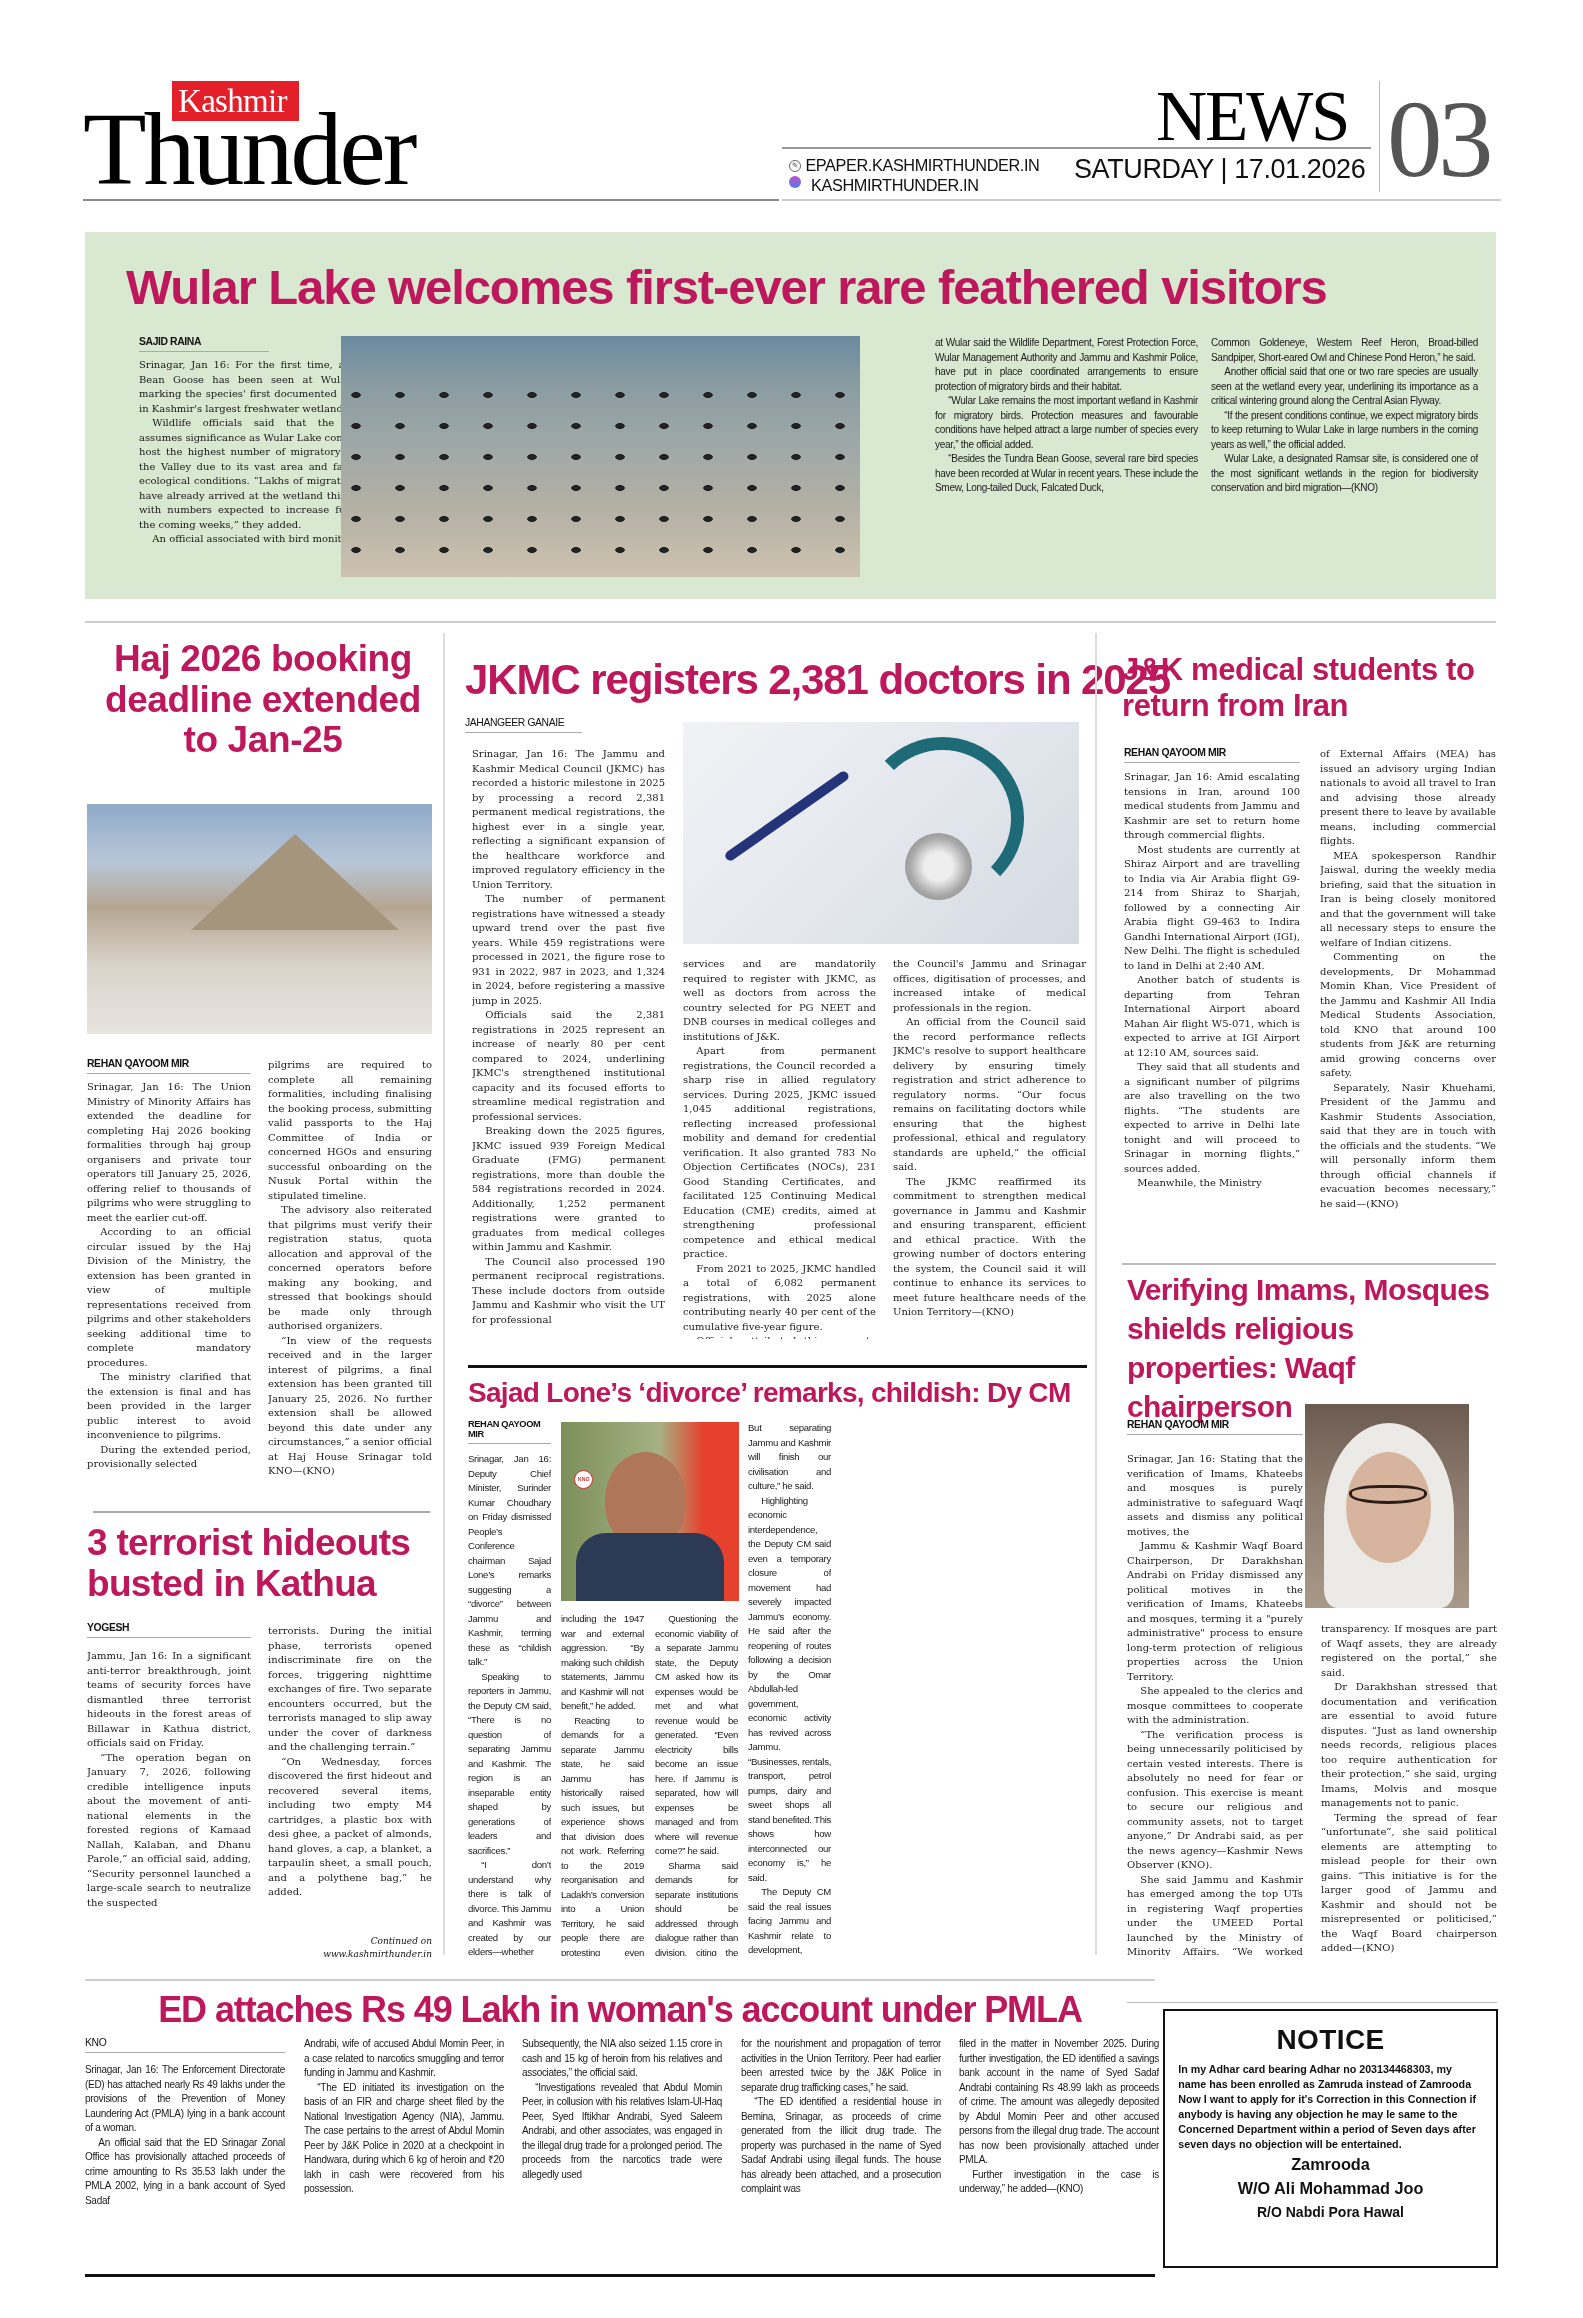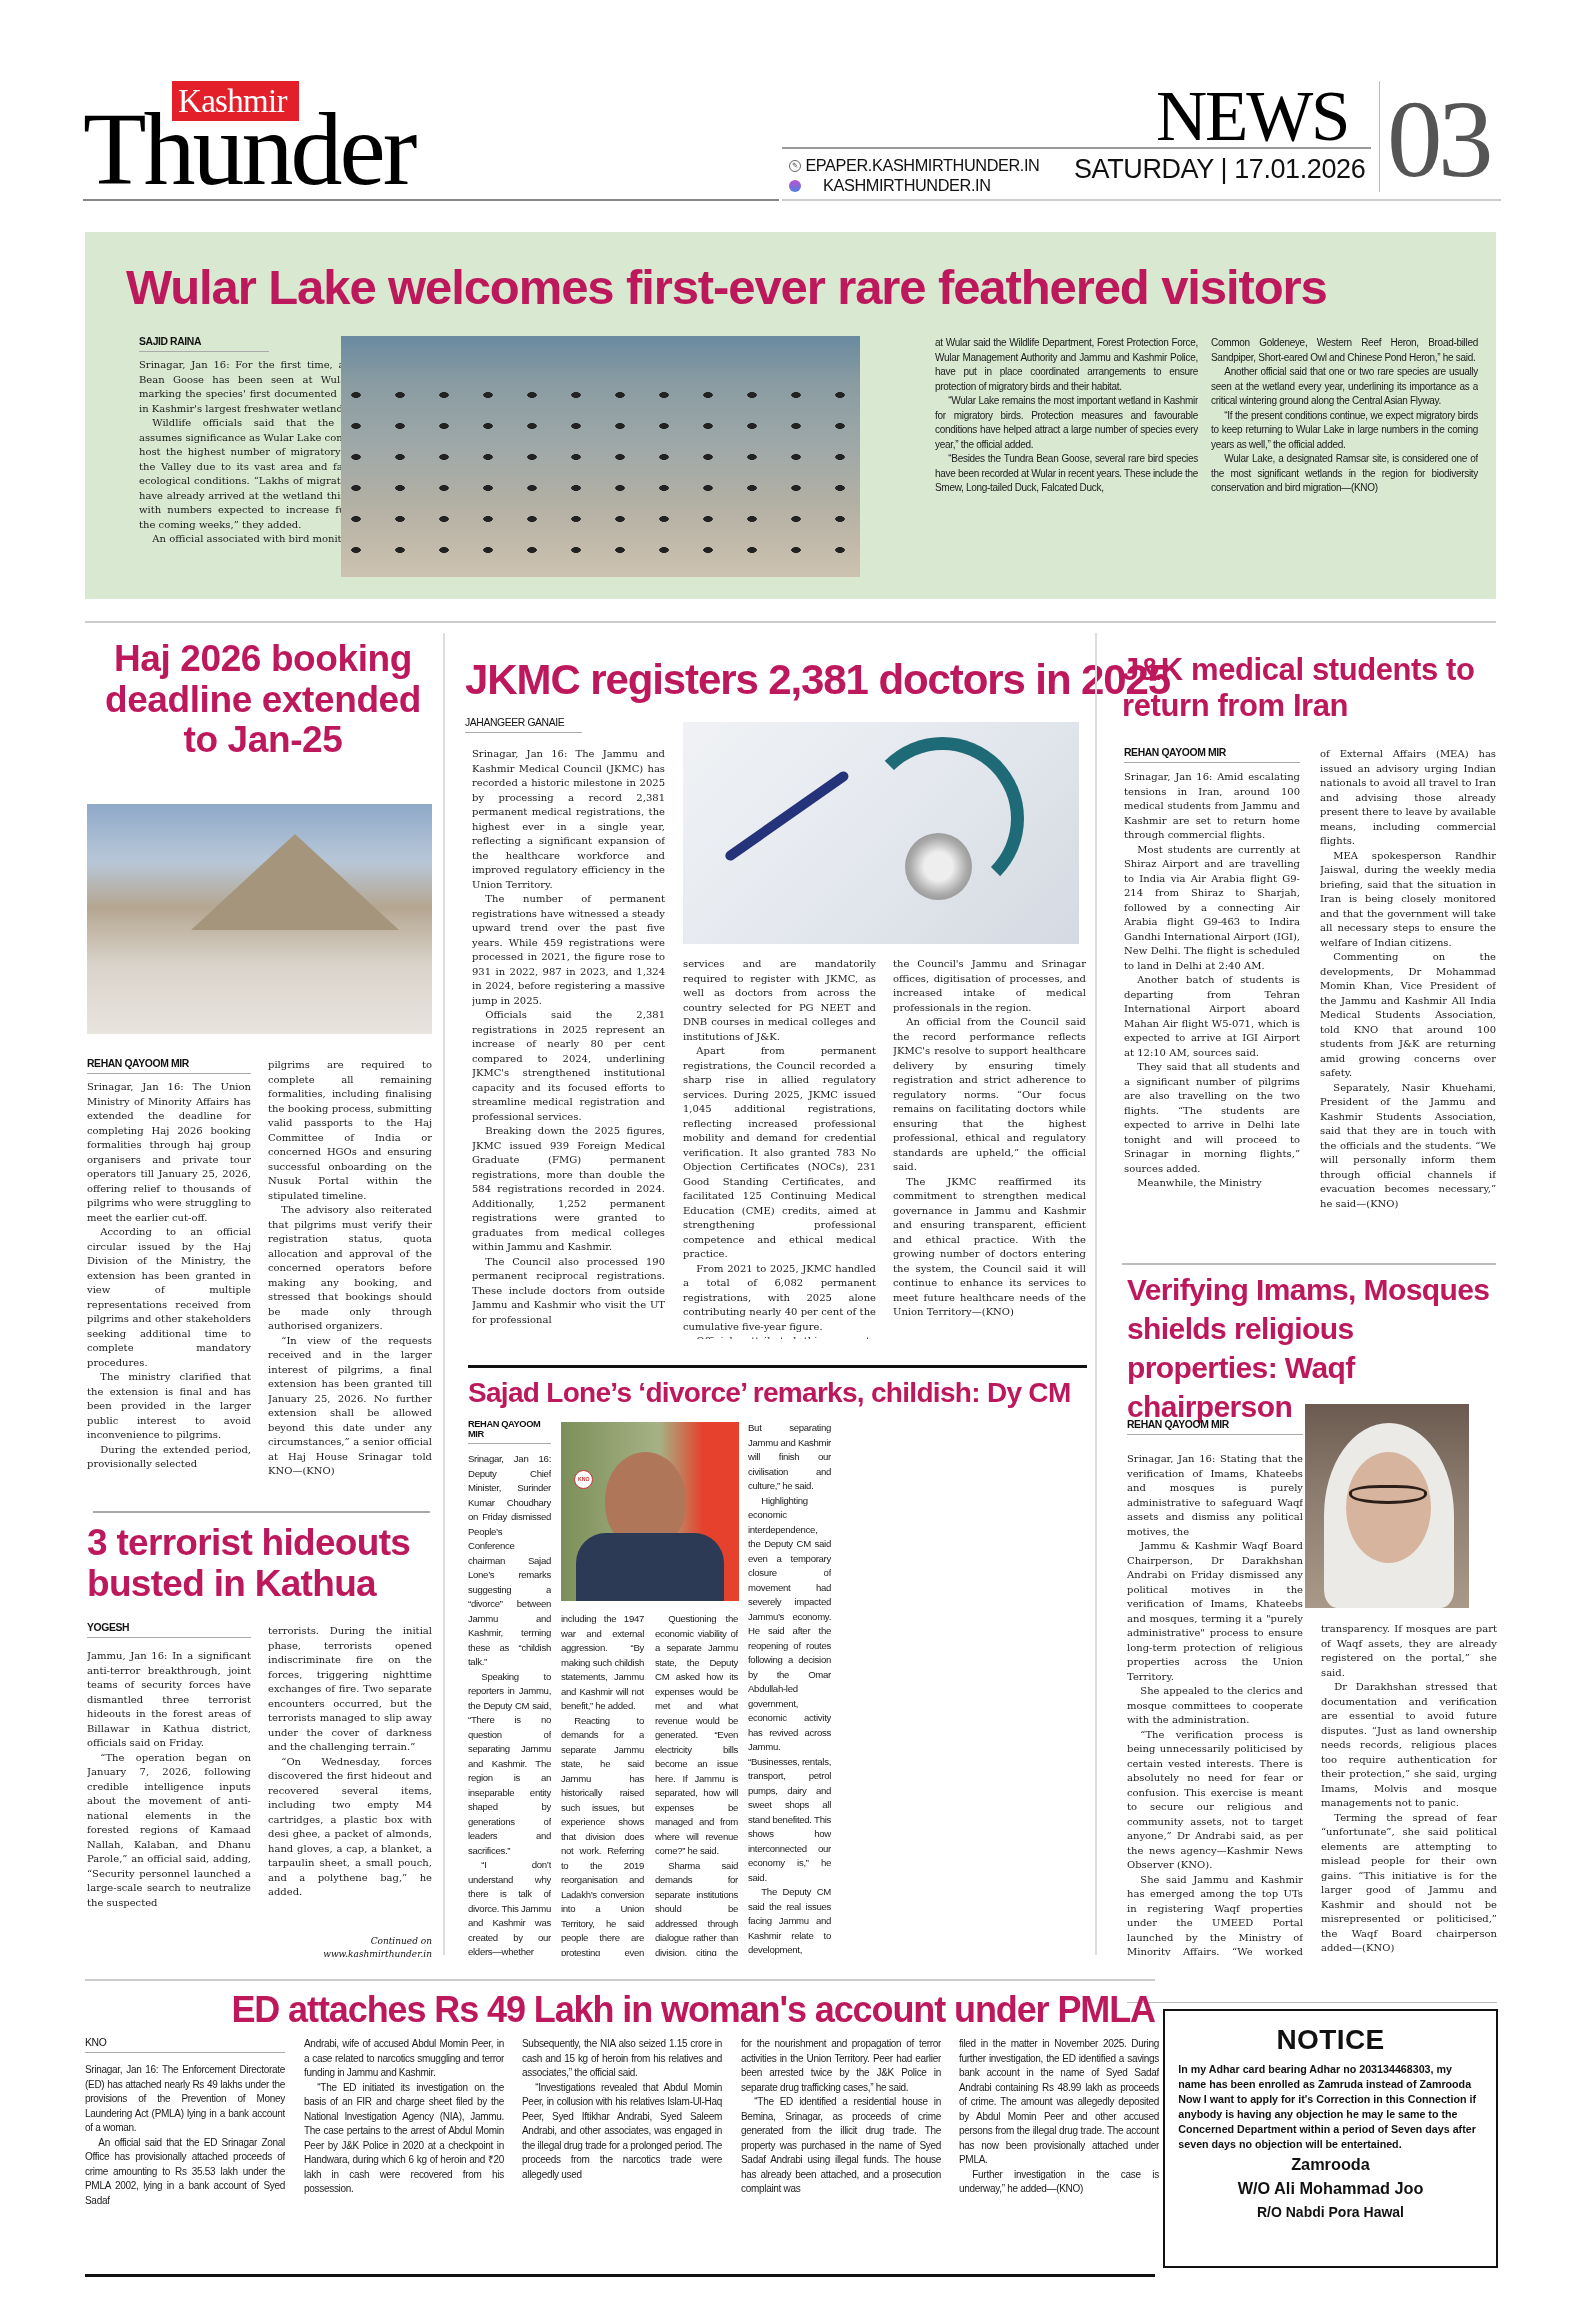--- a/index.html
+++ b/index.html
@@ -27,21 +27,21 @@
 
   <div class="abs" style="left:1156px;top:81px;font-family:'Liberation Serif',serif;font-size:71px;line-height:71px;color:#000;letter-spacing:-2.2px">NEWS</div>
   <div class="rule" style="left:782px;top:147px;width:589px;height:2.2px;background:#999"></div>
   <div class="abs" style="left:1379px;top:81px;width:0.7px;height:111px;background:#bbb"></div>
   <div class="abs" style="left:1387px;top:87px;font-family:'Liberation Serif',serif;font-size:111px;line-height:104px;color:#555;letter-spacing:-4.4px">03</div>
 
   <div class="abs" style="left:789px;top:156px;display:flex;align-items:center;gap:4.4px">
     <span style="display:inline-block;width:12px;height:12px;border-radius:50%;border:1.5px solid #666;font-size:7.4px;line-height:9px;text-align:center;color:#555">✎</span>
     <span style="font-family:'Liberation Sans',sans-serif;font-size:16.3px;color:#111;letter-spacing:-0.4px">EPAPER.KASHMIRTHUNDER.IN</span>
   </div>
-  <div class="abs" style="left:789px;top:176px;display:flex;align-items:center;gap:22px">
+  <div class="abs" style="left:789px;top:176px;display:flex;gap:10px">
     <span style="display:inline-block;width:12px;height:12px;border-radius:50%;background:linear-gradient(#c050d0,#5080e0)"></span>
     <span style="font-family:'Liberation Sans',sans-serif;font-size:16.3px;color:#111;letter-spacing:-0.4px">KASHMIRTHUNDER.IN</span>
   </div>
   <div class="abs" style="left:1074px;top:154px;font-family:'Liberation Sans',sans-serif;font-size:27px;color:#111;letter-spacing:-0.4px">SATURDAY | 17.01.2026</div>
   <div class="rule" style="left:782px;top:199px;width:719px;height:1.5px;background:#ccc"></div>
 </div>
 
 <div class="abs" style="left:85px;top:232px;width:1411px;height:367px;background:#d9e8d1">
   <div class="head" style="left:41px;top:30px;font-size:49px;letter-spacing:-1.1px">Wular Lake welcomes first-ever rare feathered visitors</div>
   <div class="byline" style="left:54px;top:104px;width:130px">SAJID RAINA</div>
@@ -193,21 +193,21 @@
 </div>
 <div class="col" style="left:1321px;top:1622px;width:176px;height:333px">
   <p class="first">transparency. If mosques are part of Waqf assets, they are already registered on the portal,” she said.</p>
   <p>Dr Darakhshan stressed that documentation and verification are essential to avoid future disputes. “Just as land ownership needs records, religious places too require authentication for their protection,” she said, urging Imams, Molvis and mosque managements not to panic.</p>
   <p>Terming the spread of fear “unfortunate”, she said political elements are attempting to mislead people for their own gains. “This initiative is for the larger good of Jammu and Kashmir and should not be misrepresented or politicised,” the Waqf Board chairperson added—(KNO)</p>
 </div>
 
 <div class="rule" style="left:85px;top:1979px;width:1070px;height:2.2px;background:#ccc"></div>
 <div class="rule" style="left:1127px;top:2002px;width:370px;height:0.7px;background:#bbb"></div>
 
-<div class="head" style="left:85px;top:1991px;width:1070px;text-align:right;font-size:36px;letter-spacing:-1.1px">ED attaches Rs 49 Lakh in woman's account under PMLA</div>
+<div class="head" style="left:85px;top:1991px;width:1070px;text-align:center;font-size:36px;letter-spacing:-1.1px">ED attaches Rs 49 Lakh in woman's account under PMLA</div>
 <div class="byline" style="left:85px;top:2037px;width:200px;font-weight:normal">KNO</div>
 <div class="col narrow" style="left:85px;top:2063px;width:200px;height:200px">
   <p class="first">Srinagar, Jan 16: The Enforcement Directorate (ED) has attached nearly Rs 49 lakhs under the provisions of the Prevention of Money Laundering Act (PMLA) lying in a bank account of a woman.</p>
   <p>An official said that the ED Srinagar Zonal Office has provisionally attached proceeds of crime amounting to Rs 35.53 lakh under the PMLA 2002, lying in a bank account of Syed Sadaf</p>
 </div>
 <div class="col narrow" style="left:304px;top:2037px;width:200px;height:226px">
   <p class="first">Andrabi, wife of accused Abdul Momin Peer, in a case related to narcotics smuggling and terror funding in Jammu and Kashmir.</p>
   <p>“The ED initiated its investigation on the basis of an FIR and charge sheet filed by the National Investigation Agency (NIA), Jammu. The case pertains to the arrest of Abdul Momin Peer by J&amp;K Police in 2020 at a checkpoint in Handwara, during which 6 kg of heroin and ₹20 lakh in cash were recovered from his possession.</p>
 </div>
 <div class="col narrow" style="left:522px;top:2037px;width:200px;height:226px">

